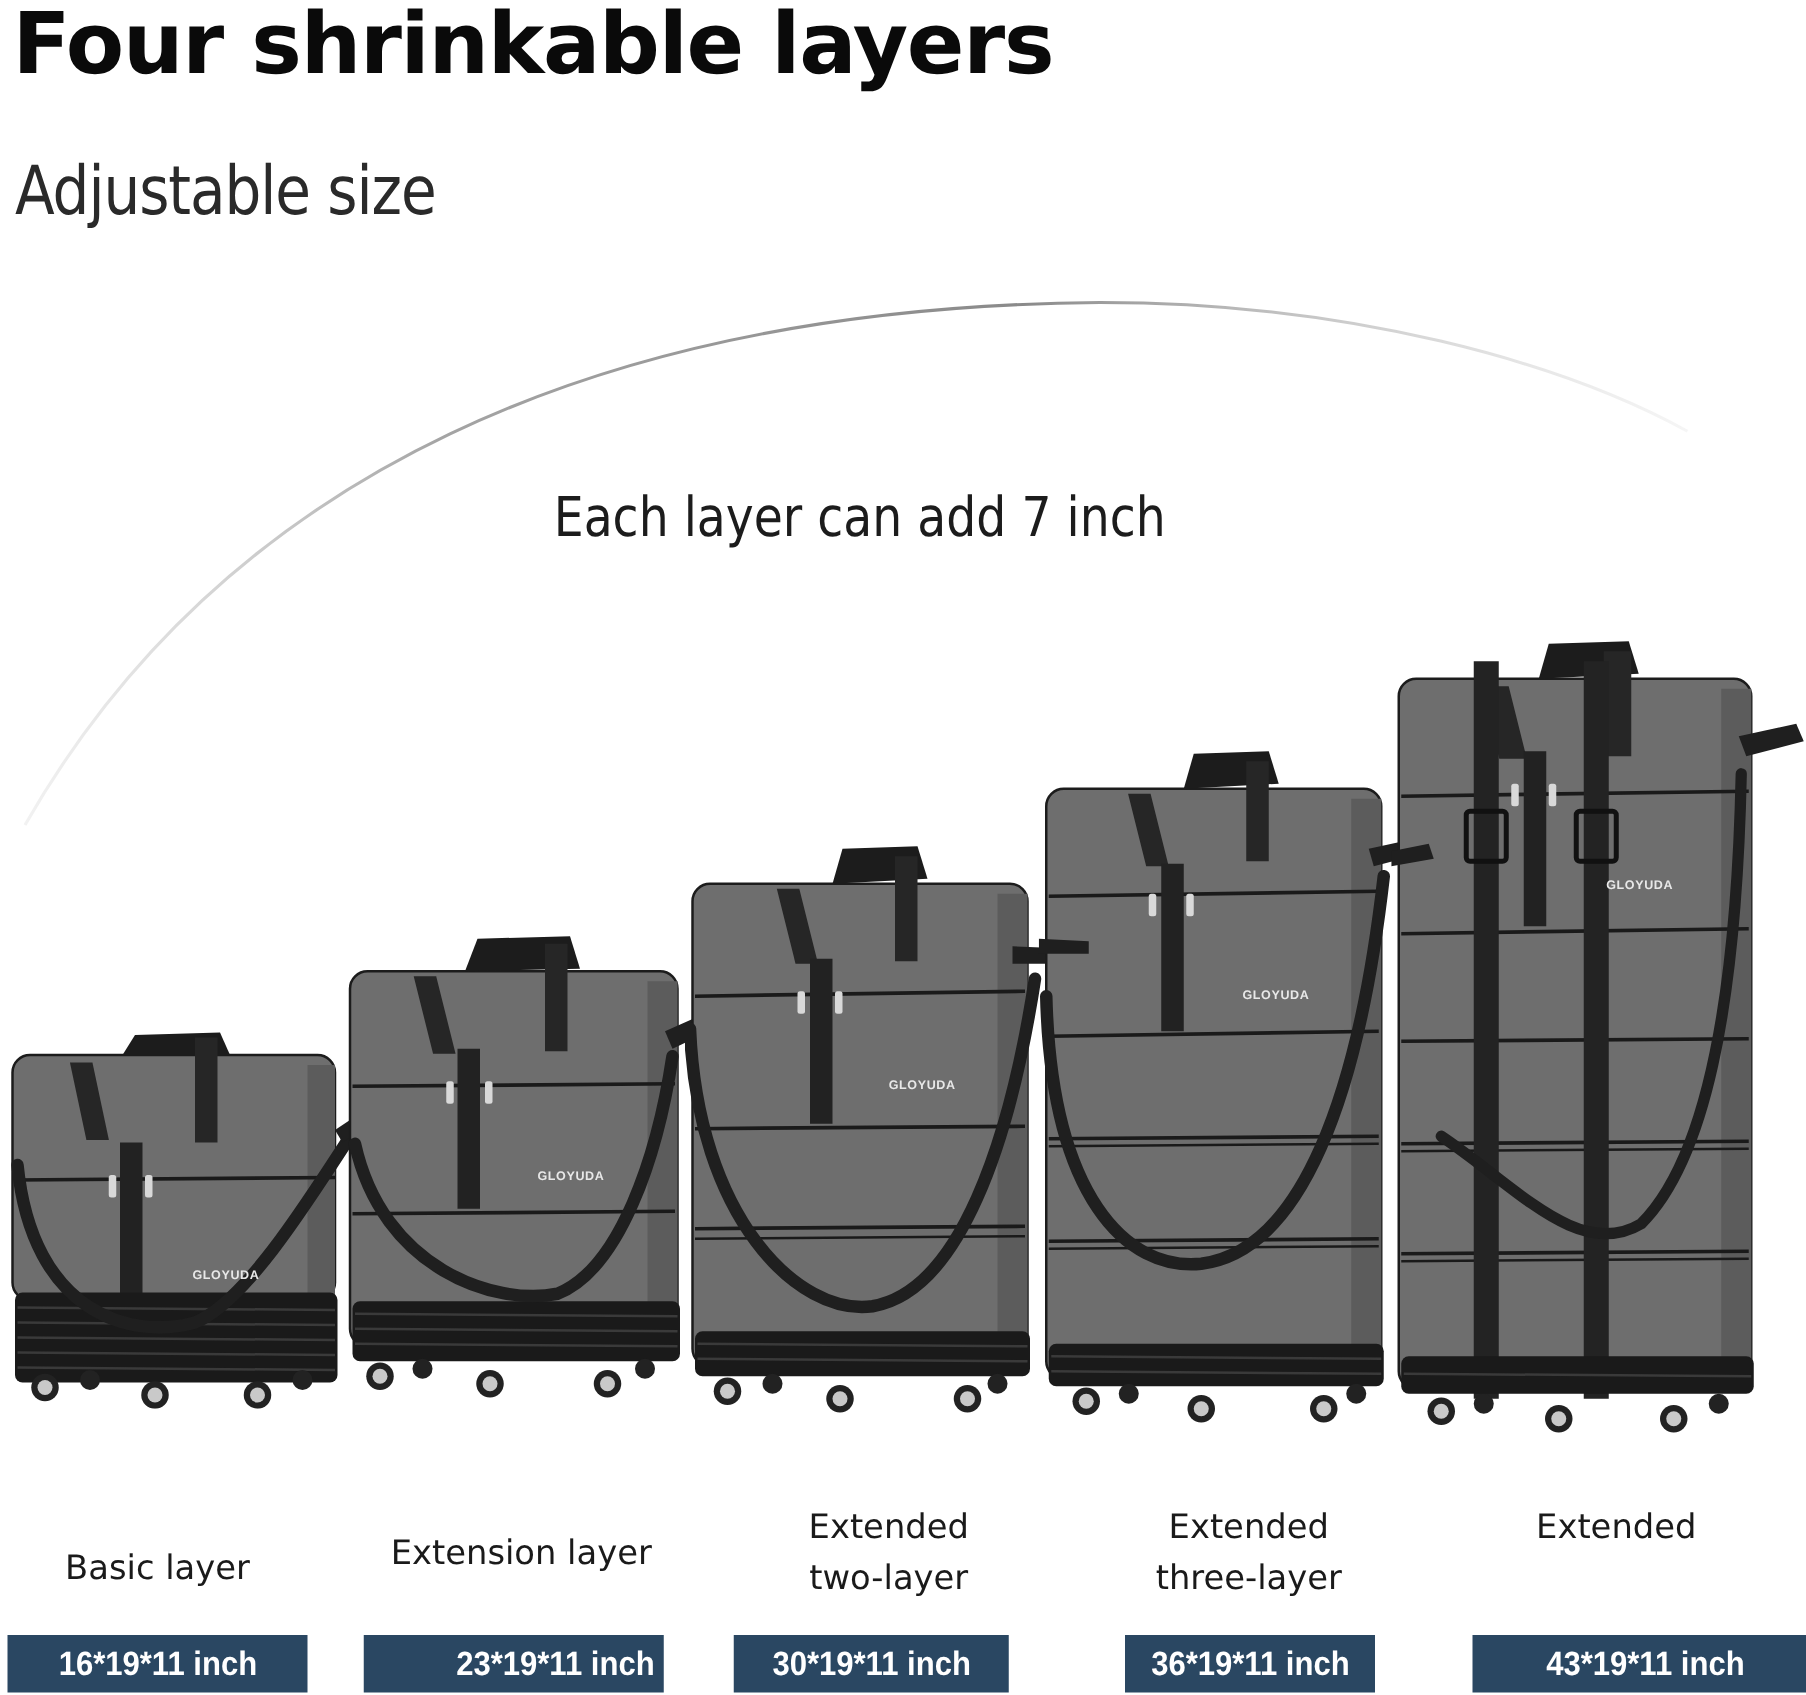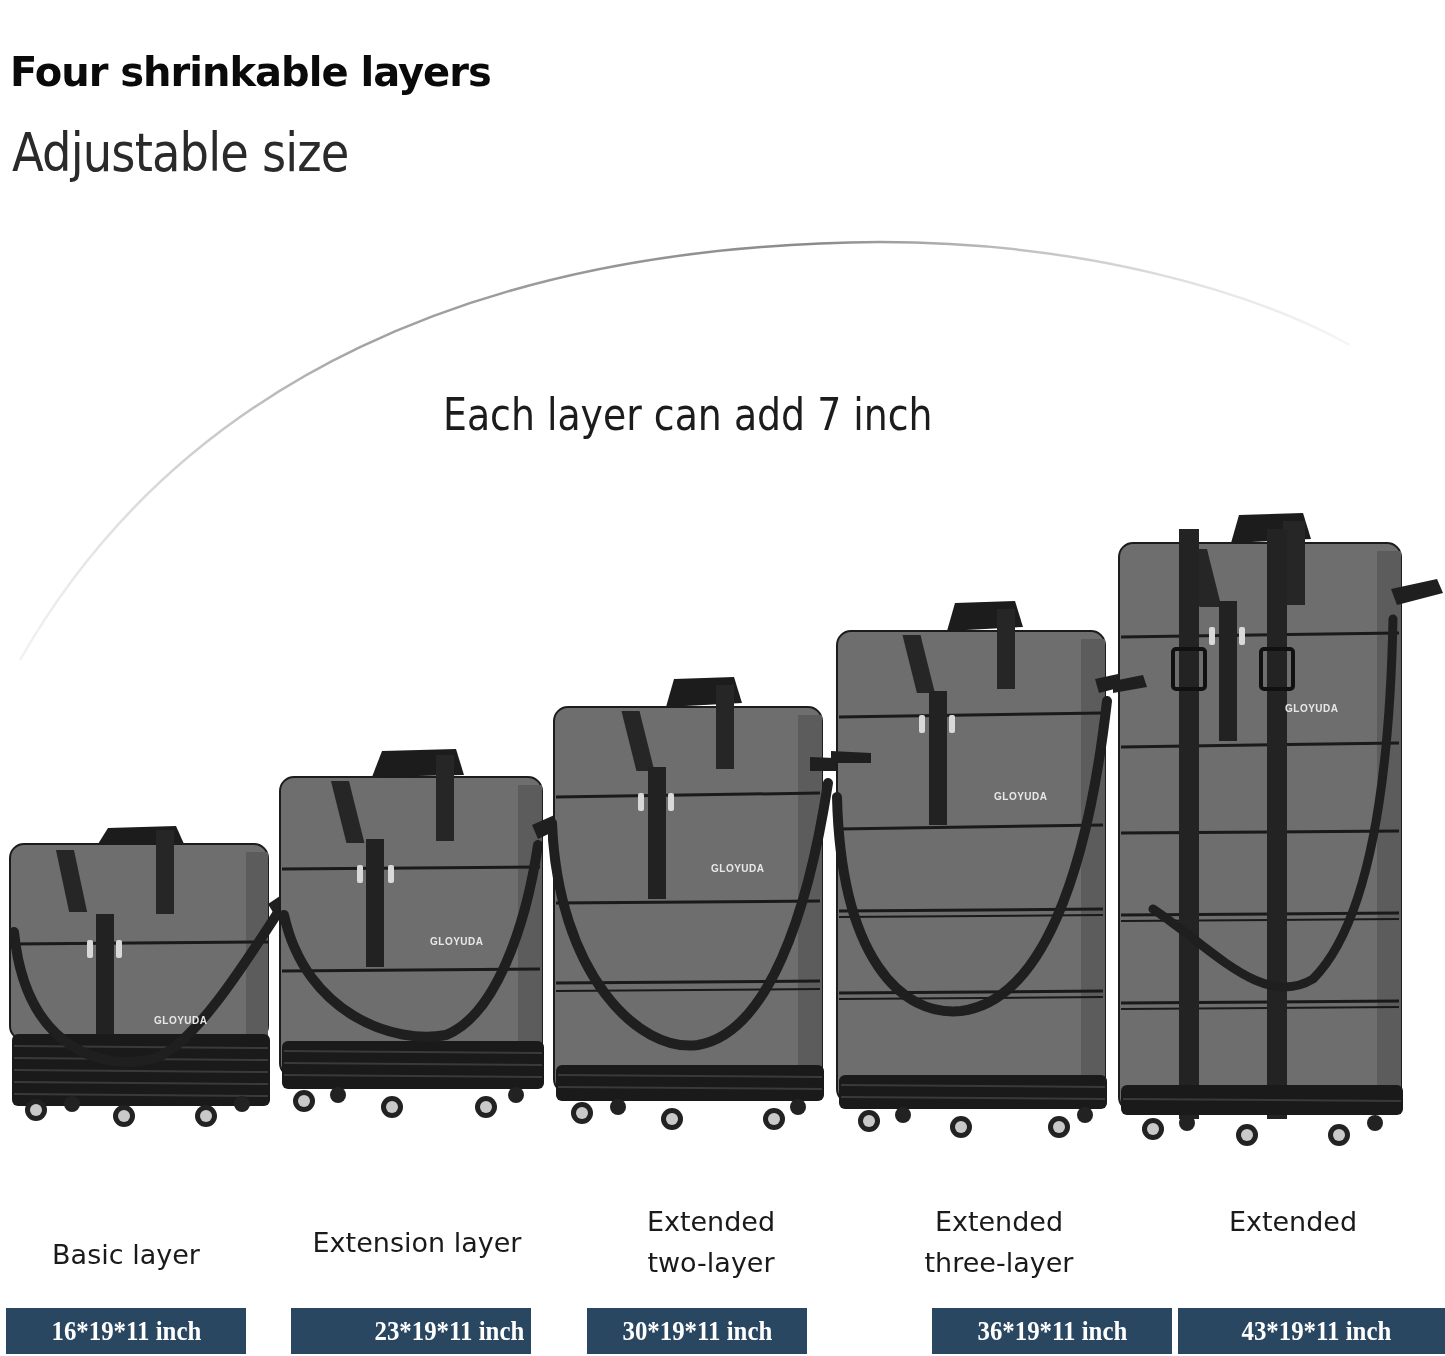--- a/index.html
+++ b/index.html
@@ -2,22 +2,22 @@
 <html><head>
   <meta charset="utf-8">
   <style>
     * { box-sizing: border-box; margin: 0; padding: 0; }
     html, body { width: 1445px; height: 1356px; background: #ffffff; overflow: hidden; }
     body { position: relative; font-family: "Liberation Sans", "DejaVu Sans", sans-serif; color: #111; }
 
     .title {
       position: absolute; left: 10px; top: 0px;
       font-family: "DejaVu Sans", sans-serif;
-      font-weight: bold; font-size: 40px; letter-spacing: -1px;
-      color: #0a0a0a; line-height: 72px; white-space: nowrap; margin-top: 36px;
+      font-weight: bold; font-size: 68px; letter-spacing: -1px;
+      color: #0a0a0a; line-height: 72px; white-space: nowrap;
     }
     .subtitle {
       position: absolute; left: 12px; top: 118px;
       font-family: "DejaVu Sans", sans-serif;
       font-size: 54px; font-weight: normal; letter-spacing: -1px;
       color: #2a2a2a; line-height: 70px; white-space: nowrap;
       transform: scaleX(0.86); transform-origin: left center;
     }
     .arc-layer { position: absolute; left: 0; top: 0; width: 1445px; height: 1356px; pointer-events: none; }
     .note {
@@ -38,21 +38,21 @@
     .caption {
       position: absolute; text-align: center;
       font-family: "DejaVu Sans", sans-serif;
       font-size: 27px; color: #1a1a1a; line-height: 41px; white-space: nowrap;
     }
     .caption span { display: block; }
 
     .size-badge {
       position: absolute; top: 1308px; height: 46px;
       background: #2a4762; color: #ffffff;
-      font-family: Liberation Serif, serif; font-weight: bold;
+      font-family: Liberation Sans, sans-serif; font-weight: bold;
       font-size: 27px; line-height: 46px; white-space: nowrap;
       display: flex; align-items: center; justify-content: center;
     }
     .size-badge span { display: inline-block; transform: scaleX(0.92); }
   </style>
 </head>
 <body>
 
 <div class="title">Four shrinkable layers</div>
 <div class="subtitle">Adjustable size</div>
@@ -274,18 +274,18 @@
 
 <div class="size-badge" style="left:6px; width:240px;">
   <span>16*19*11 inch</span>
 </div>
 <div class="size-badge" style="left:291px; width:240px;justify-content:flex-end;">
   <span>23*19*11 inch</span>
 </div>
 <div class="size-badge" style="left:587px; width:220px;">
   <span>30*19*11 inch</span>
 </div>
-<div class="size-badge" style="left:932px; width:240px;">
+<div class="size-badge" style="left:900px; width:200px;">
   <span>36*19*11 inch</span>
 </div>
 <div class="size-badge" style="left:1178px; width:276px;">
   <span>43*19*11 inch</span>
 </div>
 
 </body></html>

